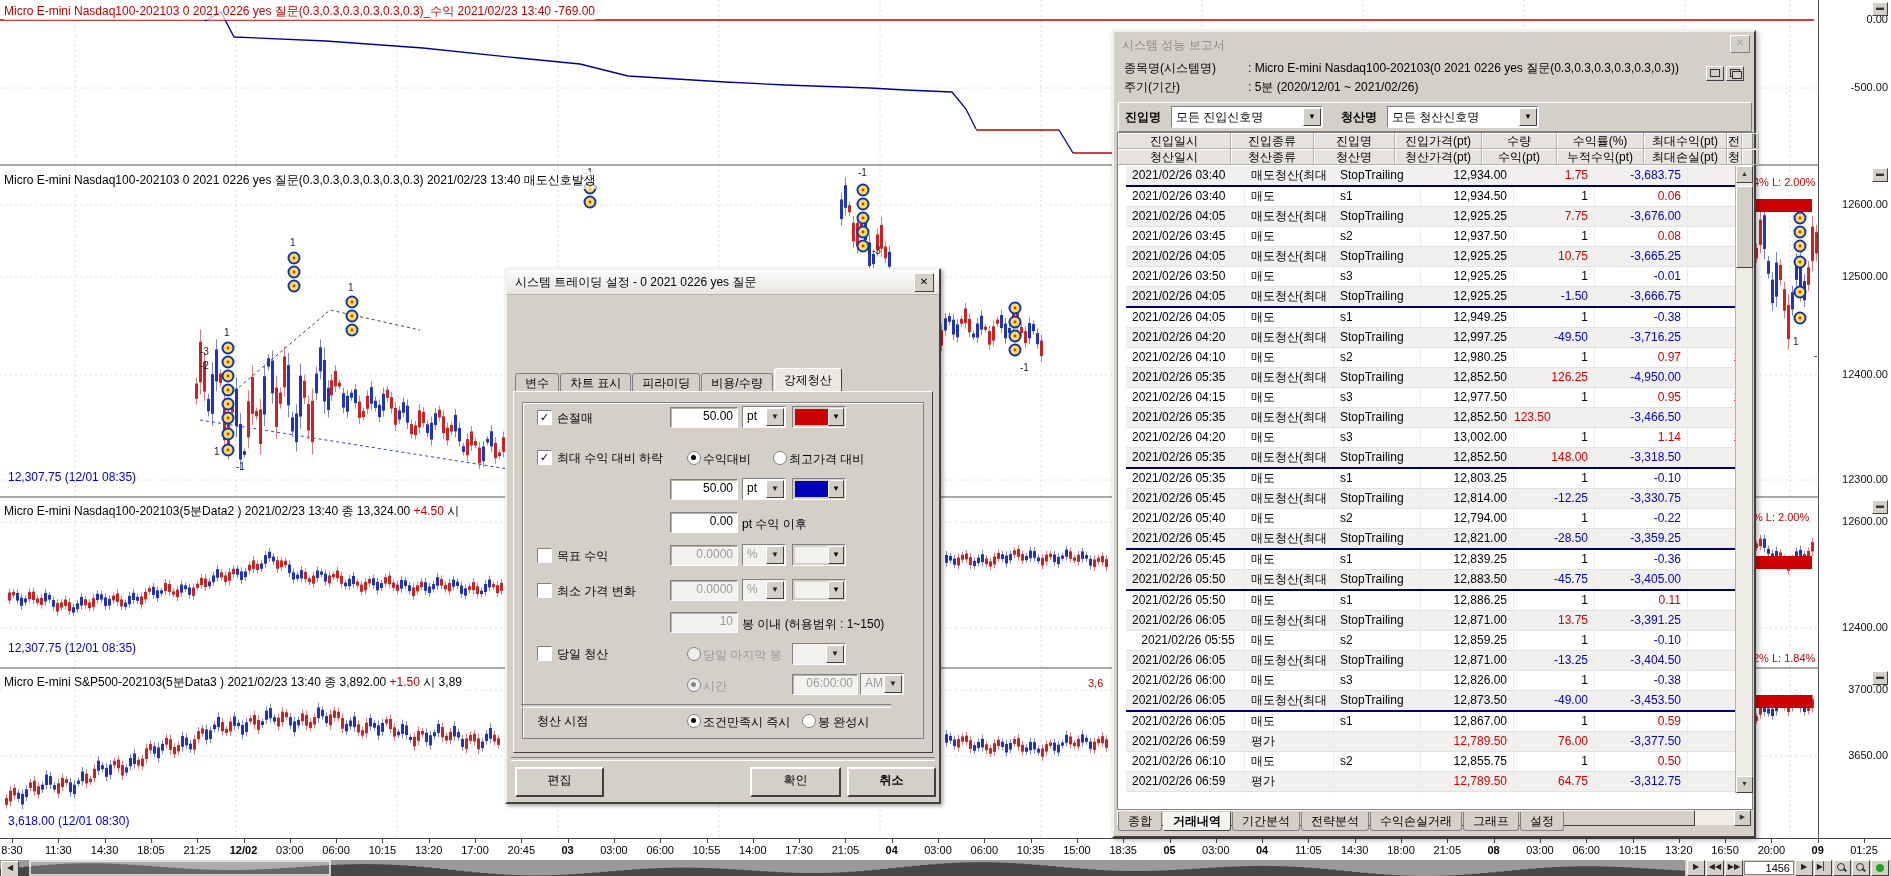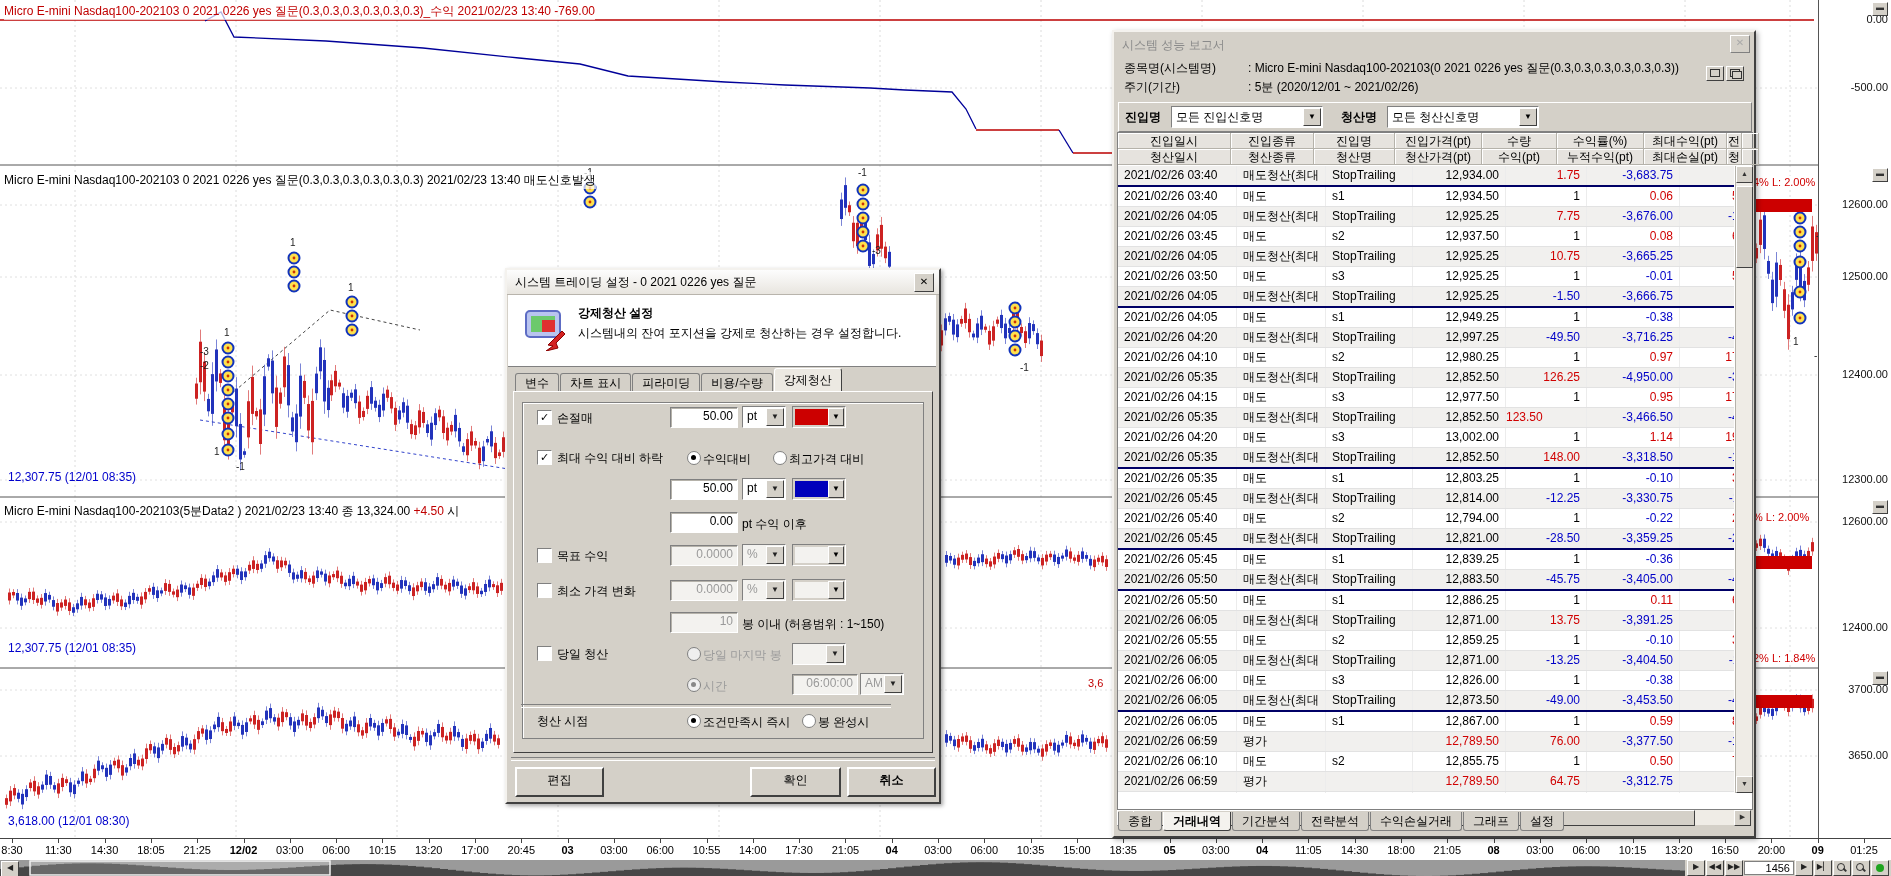--- a/index.html
+++ b/index.html
@@ -86,21 +86,21 @@
   .winbtn i{position:absolute;left:3px;top:2px;width:8px;height:6px;border:1px solid #333;background:#d4d0c8;}
   #rep-filter{position:absolute;left:4px;top:70px;width:632px;height:28px;background:#d4d0c8;border:1px solid;
               border-color:#fff #808080 #808080 #fff;}
   .flabel{position:absolute;top:6px;font-size:12px;font-weight:bold;}
   .fcombo{position:absolute;top:3px;height:20px;background:#fff;border:1px solid;border-color:#808080 #fff #fff #808080;font-size:12px;}
   
   #rep-table{position:absolute;left:3px;top:100px;width:634px;height:676px;background:#fff;border:1px solid #808080;}
   .hrow{display:flex;height:16px;background:#e6e3de;}
   .hcell{font-size:12px;text-align:center;line-height:16px;border-right:1px solid #b5b2aa;border-bottom:1px solid #b5b2aa;
          box-shadow:inset 1px 1px 0 #fff;overflow:hidden;white-space:nowrap;flex:none;}
-  #report-rows{position:absolute;left:0;top:33px;width:616px;height:627px;overflow:hidden;background:#6d28d9;}
+  #report-rows{position:absolute;left:8px;top:33px;width:616px;height:627px;overflow:hidden;background:#6d28d9;}
   .trow{display:flex;height:19px;border-bottom:1px solid #e2e2e2;background:#fff;}
   .trow.shaded{background:#f1f0ee;}
   .trow.groupend{border-bottom:2px solid #000066;}
   .tcell{font-size:12px;line-height:18px;white-space:nowrap;overflow:hidden;border-right:1px solid #ececec;flex:none;}
   .ck{color:#000;} .cr{color:#d00000;} .cb{color:#0000c8;}
   
   .vscroll{position:absolute;right:0;top:33px;width:16px;height:627px;background:#efece6;border-left:1px solid #b5b2aa;}
   .varrow{position:absolute;left:0;width:15px;height:15px;background:#d4d0c8;border:1px solid;border-color:#fff #404040 #404040 #fff;
           font-size:7px;text-align:center;line-height:13px;color:#333;}
   .vthumb{position:absolute;left:0;width:15px;background:#d4d0c8;border:1px solid;border-color:#fff #404040 #404040 #fff;}
@@ -1279,20 +1279,23 @@
       <rect x="1756" y="199" width="56" height="13" fill="#cc0000"></rect>
       <rect x="1756" y="556" width="56" height="13" fill="#cc0000"></rect>
       <rect x="1756" y="695" width="56" height="13" fill="#cc0000"></rect>
     </svg>
 
   <div class="panel-title t-red" style="left:4px;top:3px;">Micro E-mini Nasdaq100-202103 0 2021 0226 yes 질문(0.3,0.3,0.3,0.3,0.3,0.3)_수익 2021/02/23 13:40 -769.00</div>
   <div class="panel-title" style="left:4px;top:172px;">Micro E-mini Nasdaq100-202103 0 2021 0226 yes 질문(0.3,0.3,0.3,0.3,0.3,0.3)  2021/02/23 13:40 매도신호발생</div>
   <div class="panel-title" style="left:4px;top:503px;">
     <span>Micro E-mini Nasdaq100-202103(5분Data2 ) 2021/02/23 13:40  종 13,324.00 </span><span class="t-red">+4.50</span><span>  시</span>
   </div>
+  <div class="panel-title" style="left:4px;top:674px;">
+    <span>Micro E-mini S&amp;P500-202103(5분Data3 ) 2021/02/23 13:40  종 3,892.00 </span><span class="t-red">+1.50</span><span>  시 3,89</span>
+  </div>
 
   <div class="low-label" style="left:8px;top:470px;">12,307.75 (12/01 08:35)</div>
   <div class="low-label" style="left:8px;top:641px;">12,307.75 (12/01 08:35)</div>
   <div class="low-label" style="left:8px;top:814px;">3,618.00 (12/01 08:30)</div>
   <div class="abs t-red" style="left:1088px;top:677px;font-size:11px;z-index:1">3,6</div>
 
   <div id="axis-strip">
       <div class="axis-label" style="top: 13px;">0.00</div>
       <div class="axis-label" style="top: 81px;">-500.00</div>
       <div class="axis-label" style="top: 198px;">12600.00</div>
@@ -1631,30 +1634,20 @@
           <i></i>
         </div>
     </div>
   </div>
 
   <div id="dialog">
     <div id="dlg-titlebar">
       <div id="dlg-title">시스템 트레이딩 설정 - 0 2021 0226 yes 질문</div>
       <div id="dlg-close">✕</div>
     </div>
-    <div id="dlg-head">
-      <svg id="dlg-icon" viewBox="0 0 44 44">
-        <rect x="2" y="4" width="34" height="26" rx="4" fill="#b9c4ef" stroke="#5d6cc4" stroke-width="2"></rect>
-        <rect x="7" y="9" width="24" height="16" fill="#6cc96c"></rect>
-        <rect x="18" y="13" width="13" height="12" fill="#e03030"></rect>
-        <path d="M38 24 L24 38 l5 1 -7 5 12-3 -2-5 9-9 z" fill="#d42222" stroke="#8a0000" stroke-width="1"></path>
-      </svg>
-      <div id="dlg-head-title">강제청산 설정</div>
-      <div id="dlg-head-desc">시스템내의 잔여 포지션을 강제로 청산하는 경우 설정합니다.</div>
-    </div>
     <div id="dlg-tabs"><div class="dtab">변수</div><div class="dtab">차트 표시</div><div class="dtab">피라미딩</div><div class="dtab">비용/수량</div><div class="dtab active">강제청산</div></div>
     <div id="dlg-tabpage"></div>
     <div id="dlg-group"></div>
 
     <div class="chk" style="left:30px;top:140px;">✓</div>
     <div class="dlbl" style="left:50px;top:140px;">손절매</div>
     <div class="field" style="left:163px;top:137px;width:62px;">50.00</div>
     <div class="combo" style="left:235px;top:136px;width:42px;">
       <span class="cv">pt</span>
       <span class="ca">▼</span>
@@ -1998,21 +1991,21 @@
           <div class="trow shaded">
             <div class="tcell ck" style="width: 112px; text-align: left; padding: 0px 0px 0px 6px;">2021/02/26 06:05</div>
             <div class="tcell ck" style="width: 82px; text-align: left; padding: 0px 0px 0px 6px;">매도청산(최대</div>
             <div class="tcell ck" style="width: 80px; text-align: left; padding: 0px 0px 0px 6px;">StopTrailing</div>
             <div class="tcell ck" style="width: 86px; text-align: right; padding: 0px 6px 0px 0px;">12,871.00</div>
             <div class="tcell cr" style="width: 74px; text-align: right; padding: 0px 6px 0px 0px;">13.75</div>
             <div class="tcell cb" style="width: 86px; text-align: right; padding: 0px 6px 0px 0px;">-3,391.25</div>
             <div class="tcell cb" style="width: 82px; text-align: right; padding: 0px 6px 0px 0px;">-5.00</div>
           </div>
           <div class="trow">
-            <div class="tcell ck" style="width: 112px; text-align: left; padding: 0px 0px 0px 6px;">2021/02/26 05:55</div>
+            <div class="tcell ck" style="width: 112px; text-align: center; padding: 0px 0px 0px 6px;">2021/02/26 05:55</div>
             <div class="tcell ck" style="width: 82px; text-align: left; padding: 0px 0px 0px 6px;">매도</div>
             <div class="tcell ck" style="width: 80px; text-align: left; padding: 0px 0px 0px 6px;">s2</div>
             <div class="tcell ck" style="width: 86px; text-align: right; padding: 0px 6px 0px 0px;">12,859.25</div>
             <div class="tcell ck" style="width: 74px; text-align: right; padding: 0px 6px 0px 0px;">1</div>
             <div class="tcell cb" style="width: 86px; text-align: right; padding: 0px 6px 0px 0px;">-0.10</div>
             <div class="tcell cr" style="width: 82px; text-align: right; padding: 0px 6px 0px 0px;">38.25</div>
           </div>
           <div class="trow shaded">
             <div class="tcell ck" style="width: 112px; text-align: left; padding: 0px 0px 0px 6px;">2021/02/26 06:05</div>
             <div class="tcell ck" style="width: 82px; text-align: left; padding: 0px 0px 0px 6px;">매도청산(최대</div>

